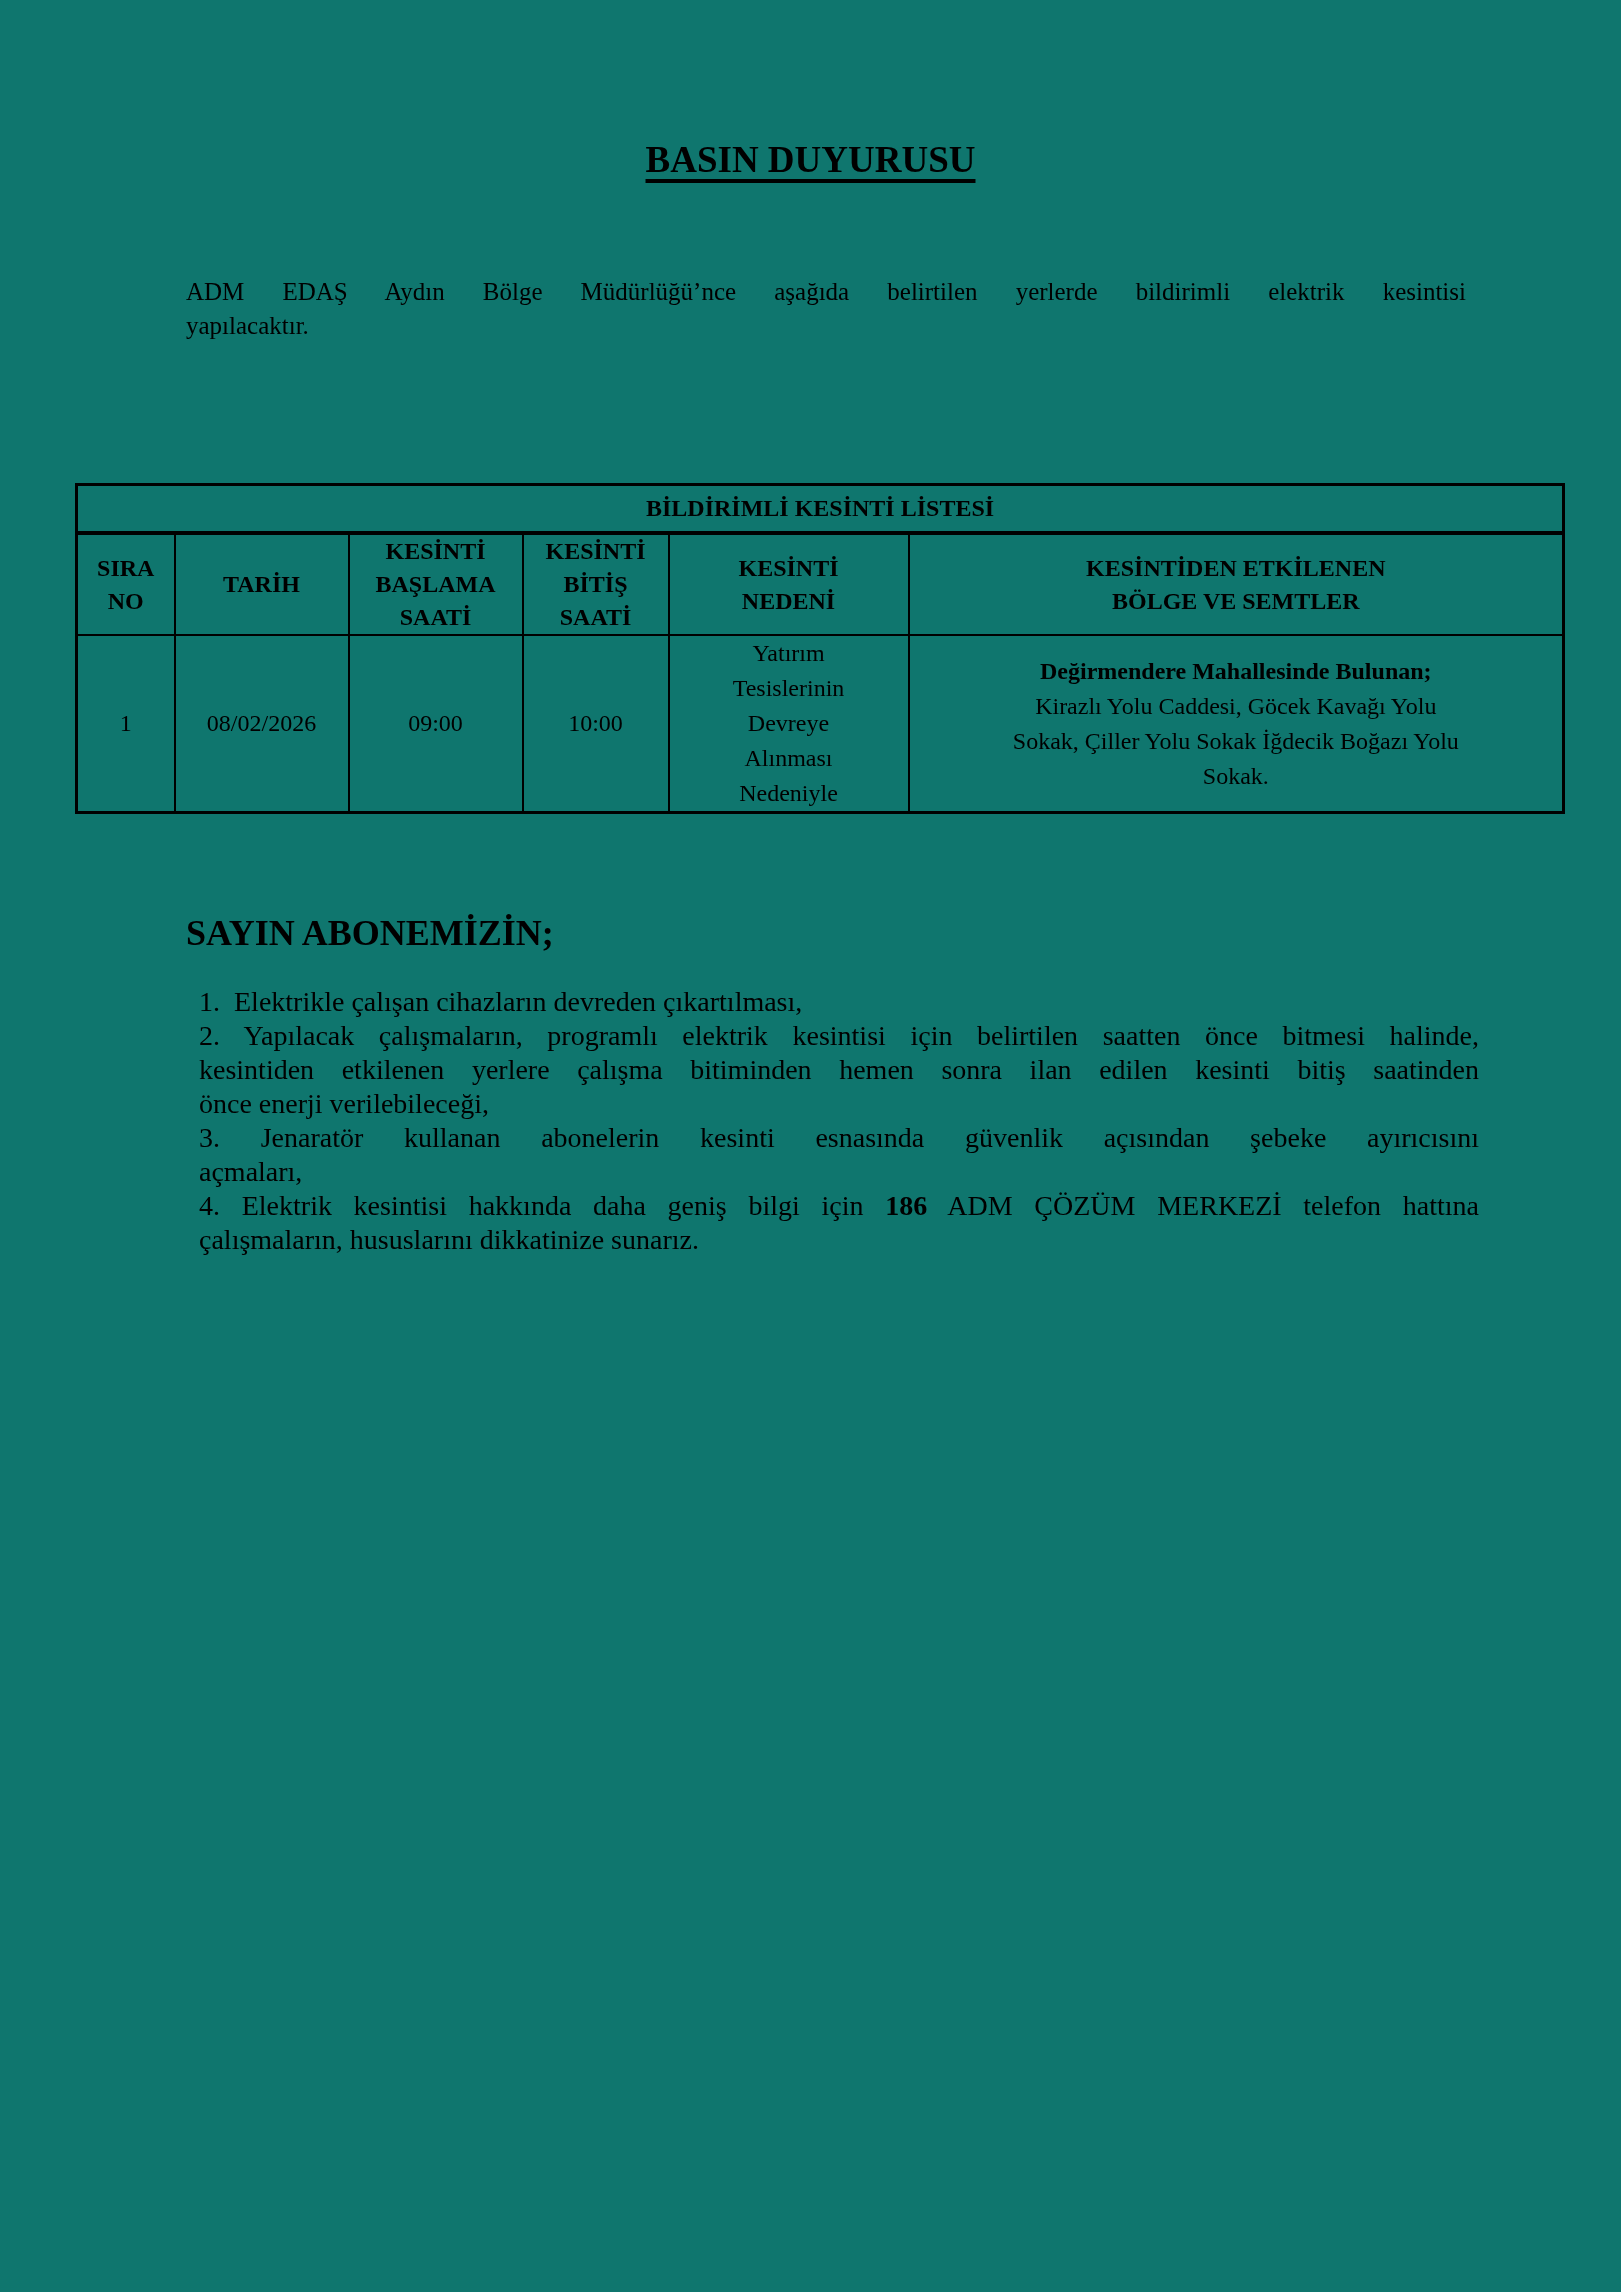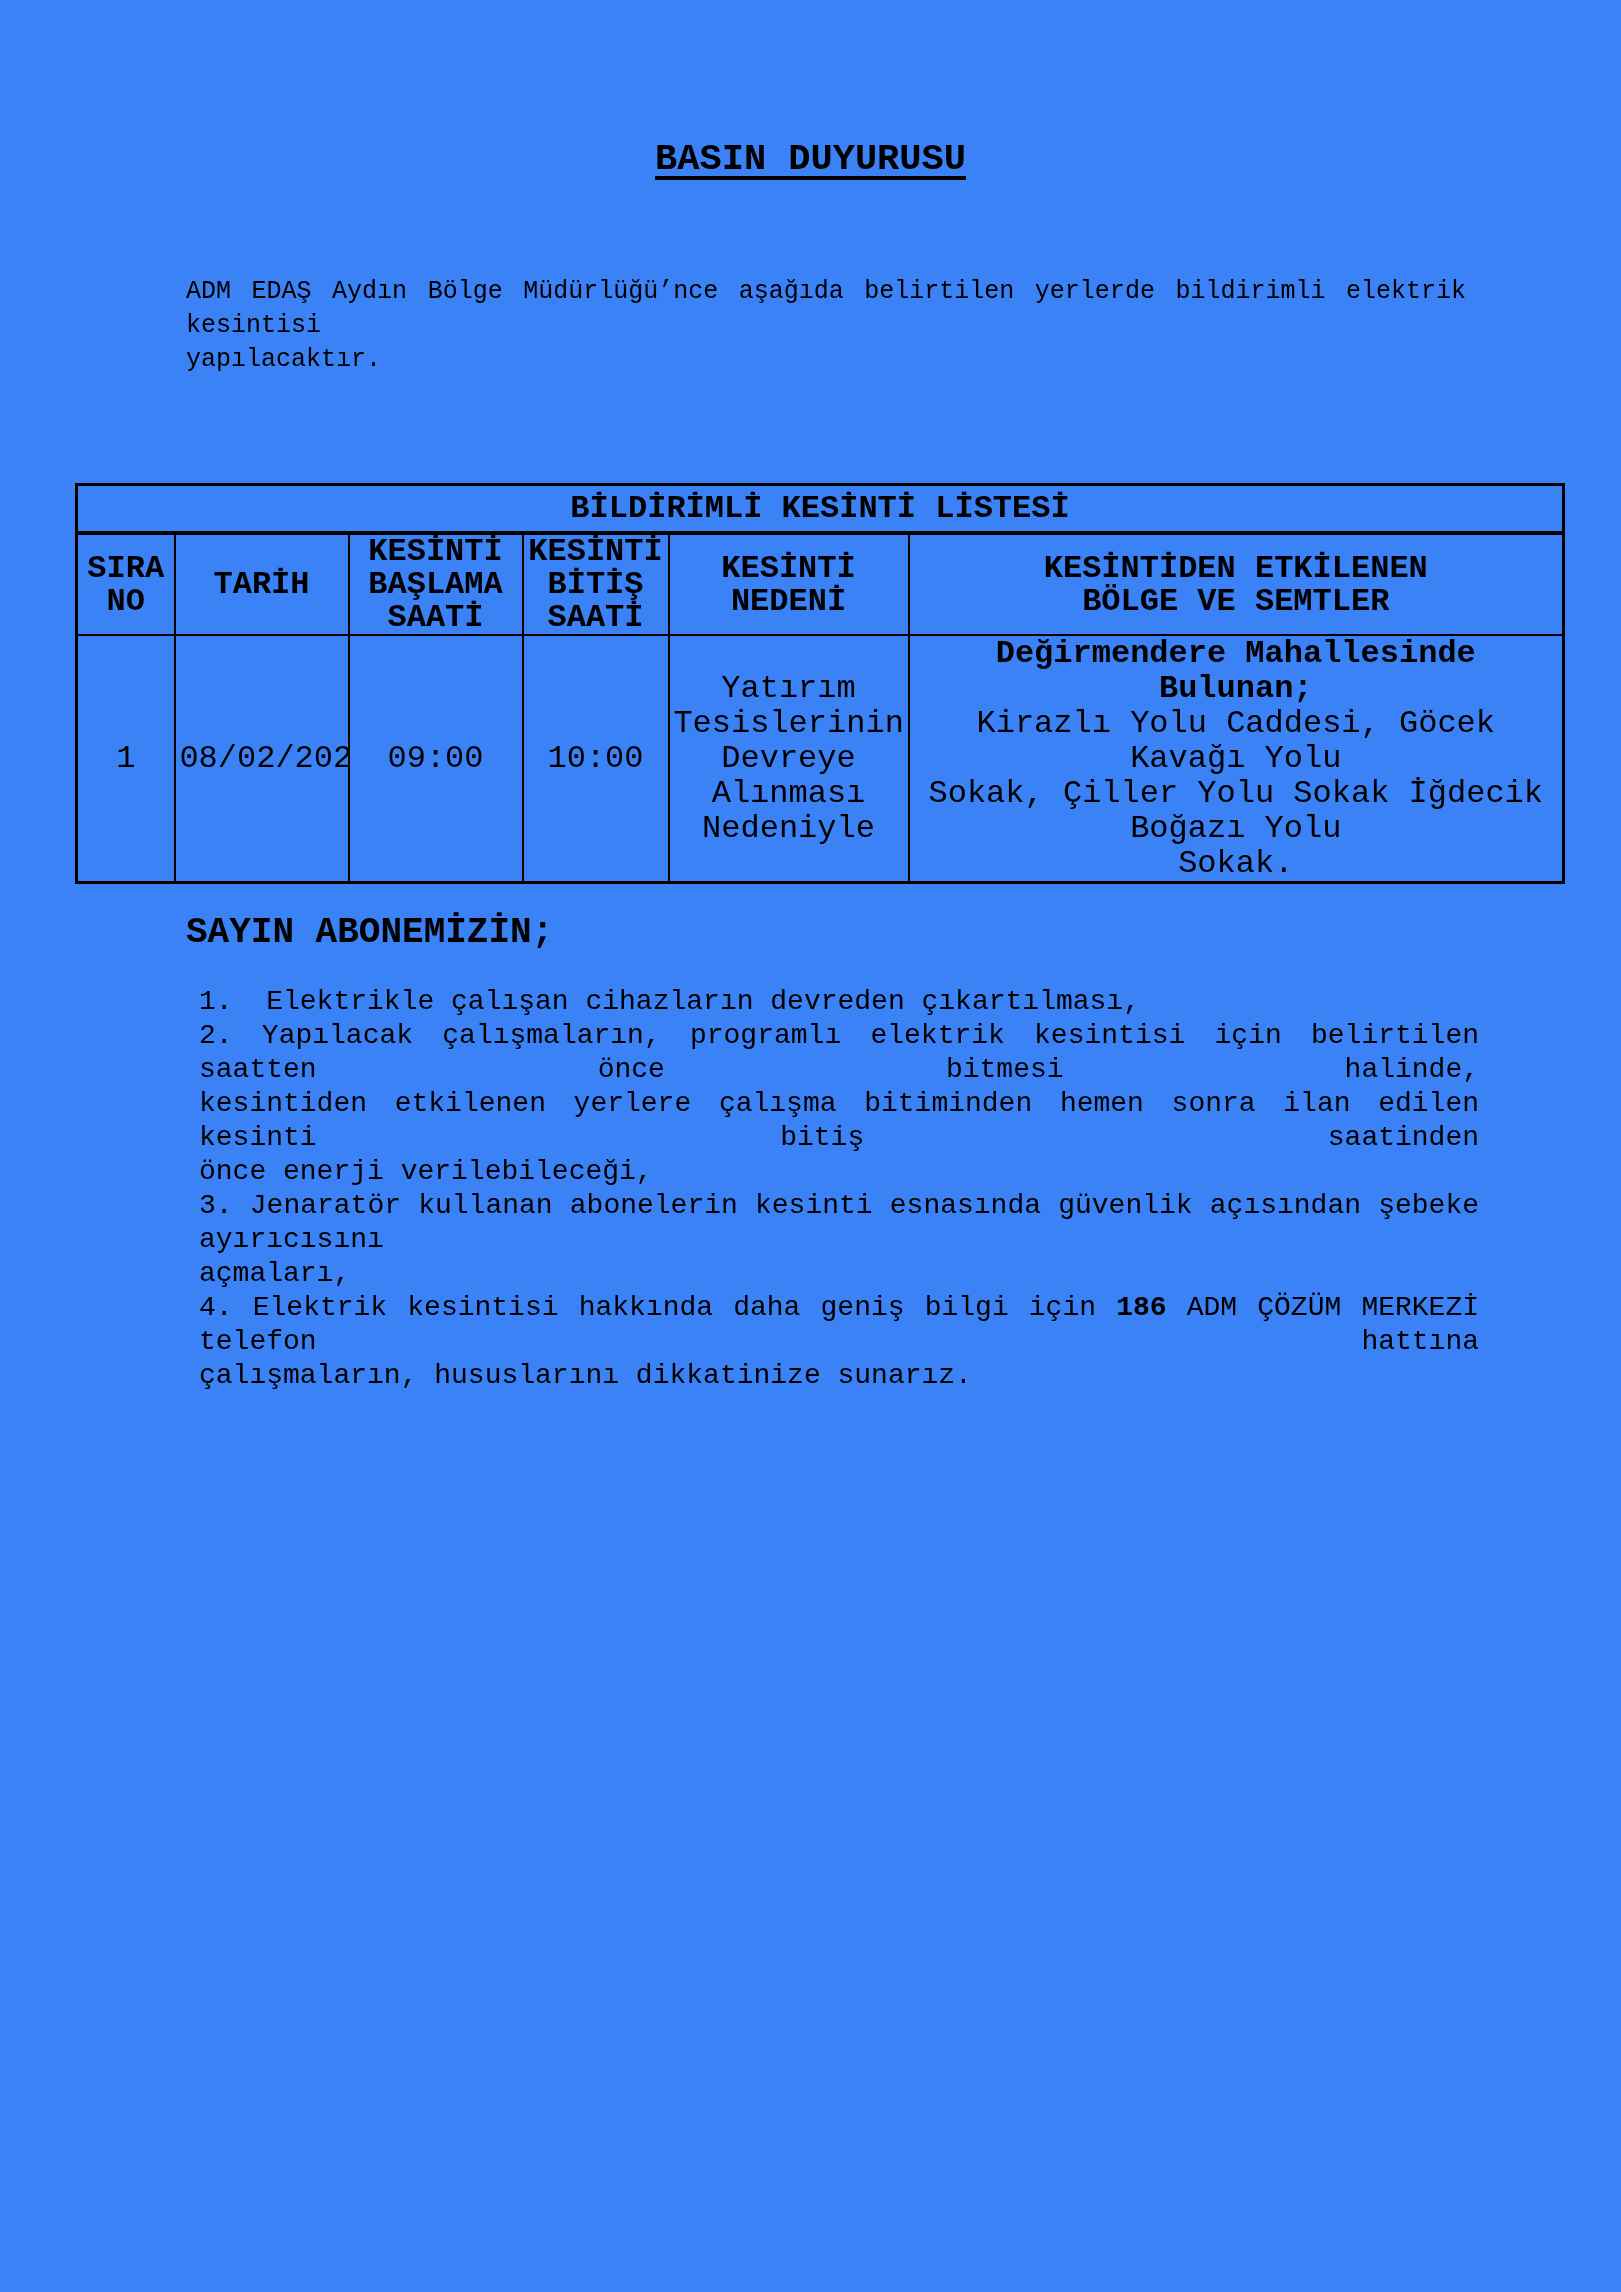--- a/index.html
+++ b/index.html
@@ -4,22 +4,22 @@
 <style>
   html, body {
     margin: 0;
     padding: 0;
     background: #ffffff;
   }
   .page {
     position: relative;
     width: 1621px;
     height: 2293px;
-    background: #3b82f6;
-    font-family: Liberation Mono, monospace;
+    background: #0f766e;
+    font-family: Liberation Serif, serif;
     color: #000000;
     overflow: hidden;
   }
 
   
   .doc-title {
     position: absolute;
     top: 138px;
     left: 0;
     width: 100%;
@@ -51,21 +51,21 @@
     position: absolute;
     top: 483px;
     left: 75px;
     width: 1488px;
     border-collapse: collapse;
     table-layout: fixed;
     border: 3.9px solid #000;
   }
   .ktable th, .ktable td {
     border: 2px solid #000;
-    font-size: 32px;
+    font-size: 24px;
     overflow: hidden;
   }
   .ktable .title-cell {
     height: 43px;
     text-align: center;
     vertical-align: middle;
     font-weight: bold;
     border-bottom: 4.9px solid #000;
   }
   .ktable .header-row th {

